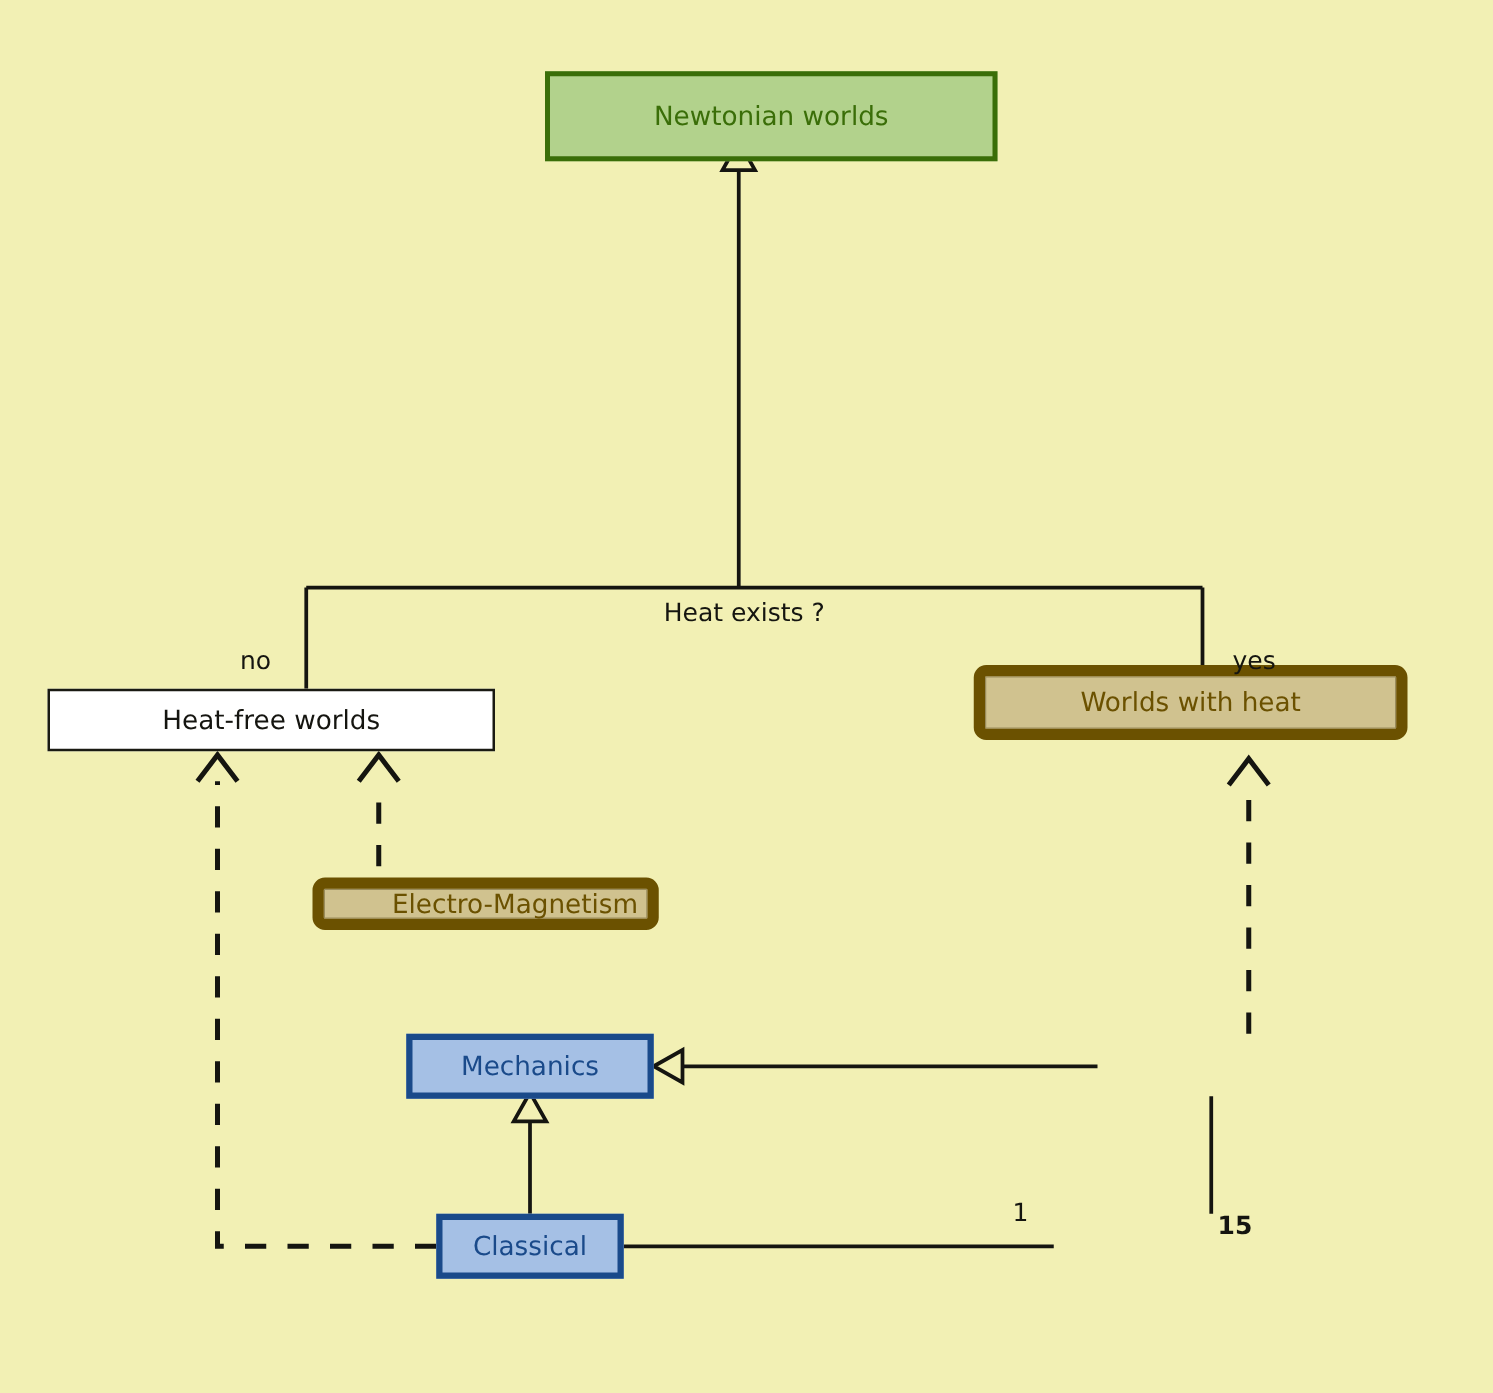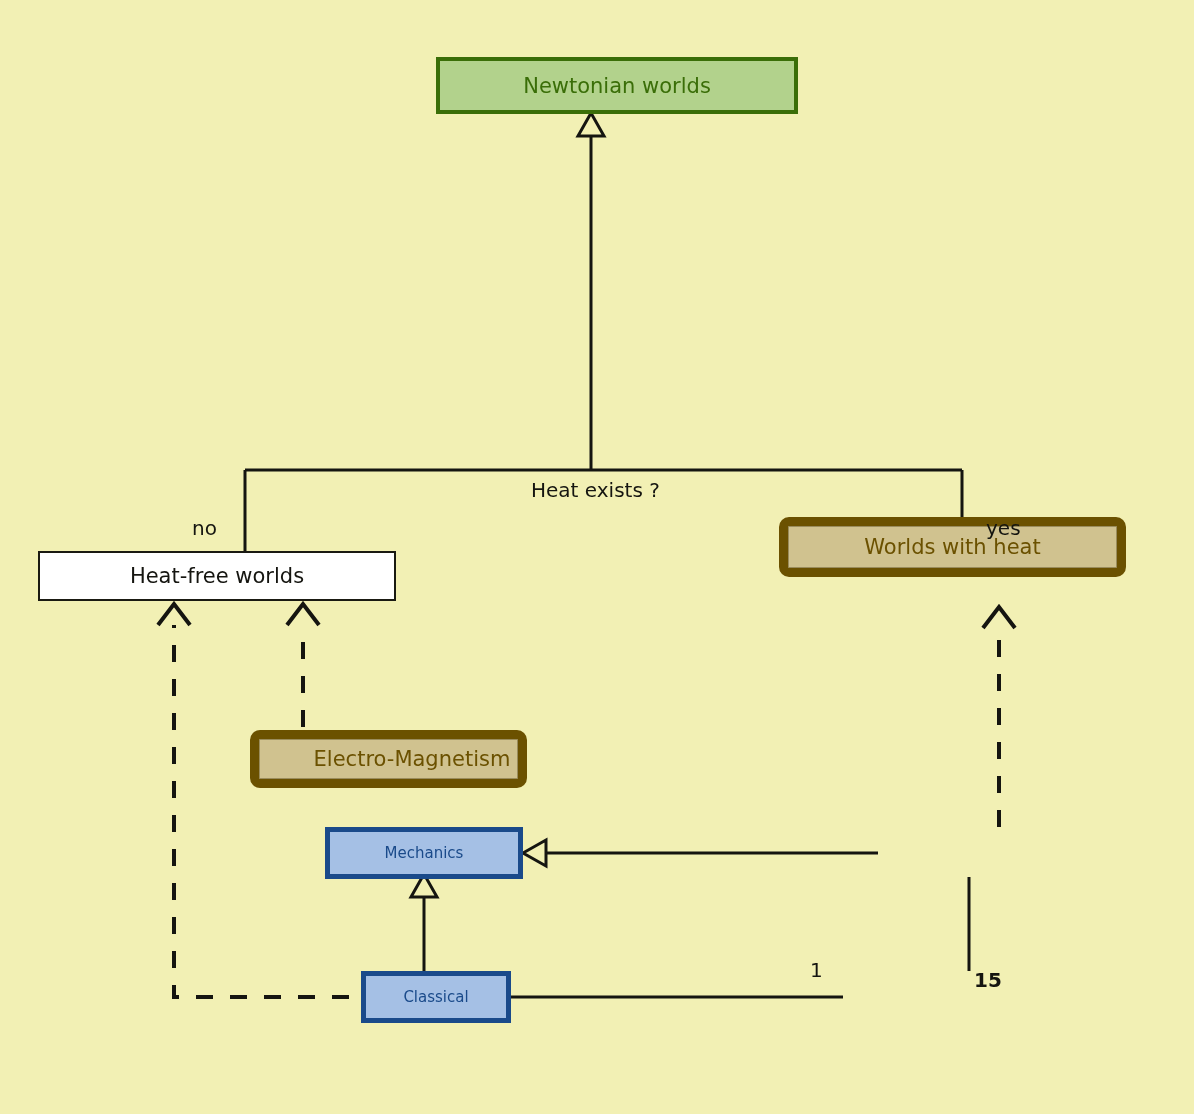--- a/index.html
+++ b/index.html
@@ -53,21 +53,21 @@
     border-radius: 10px;
     color: #6b5100;
     font-size: 21px;
     box-shadow: inset 0 0 0 1px #9a8c5c;
   }
   
   .node.blue {
     background: #a5c0e5;
     border: 5px solid #1a4a8a;
     color: #1a4a8a;
-    font-size: 15px;
+    font-size: 21px;
   }
   .edge-label {
     position: absolute;
     font-size: 20px;
     color: #151510;
     white-space: nowrap;
     z-index: 6;
   }
 </style>
 </head>
@@ -115,42 +115,42 @@
 
     <g>
       <line x1="499" y1="997" x2="843" y2="997" stroke="#151510" stroke-width="3"></line>
     </g>
 
     <g>
       <line x1="969" y1="877" x2="969" y2="971" stroke="#151510" stroke-width="3"></line>
     </g>
   </svg>
 
-  <div class="node green" style="left:436px; top:57px; width:362px; height:57px;">
+  <div class="node green" style="left:436px; top:57px; width:362px; height:72px;">
     <span>Newtonian worlds</span>
   </div>
 
   <div class="node plain" style="left:38px; top:551px; width:358px; height:50px;">
     <span>Heat-free worlds</span>
   </div>
 
-  <div class="node brown" style="left:779px; top:517px; width:347px; height:60px;">
+  <div class="node brown" style="left:779px; top:532px; width:347px; height:60px;">
     <span>Worlds with heat</span>
   </div>
 
-  <div class="node brown" style="left:250px; top:730px; width:277px; height:58px;padding-left:47px;">
+  <div class="node brown" style="left:250px; top:702px; width:277px; height:42px;padding-left:47px;">
     <span>Electro-Magnetism</span>
   </div>
 
   <div class="node blue" style="left:325px; top:827px; width:198px; height:52px;">
     <span>Mechanics</span>
   </div>
 
 
-  <div class="node blue" style="left:349px; top:971px; width:150px; height:52px;margin-left:12px;">
+  <div class="node blue" style="left:349px; top:971px; width:150px; height:52px;">
     <span>Classical</span>
   </div>
 
 
   <div class="edge-label" style="left:531px; top:478px;">Heat exists ?</div>
 
   <div class="edge-label" style="left:192px; top:516px;">no</div>
 
   <div class="edge-label" style="left:986px; top:516px;">yes</div>
 

